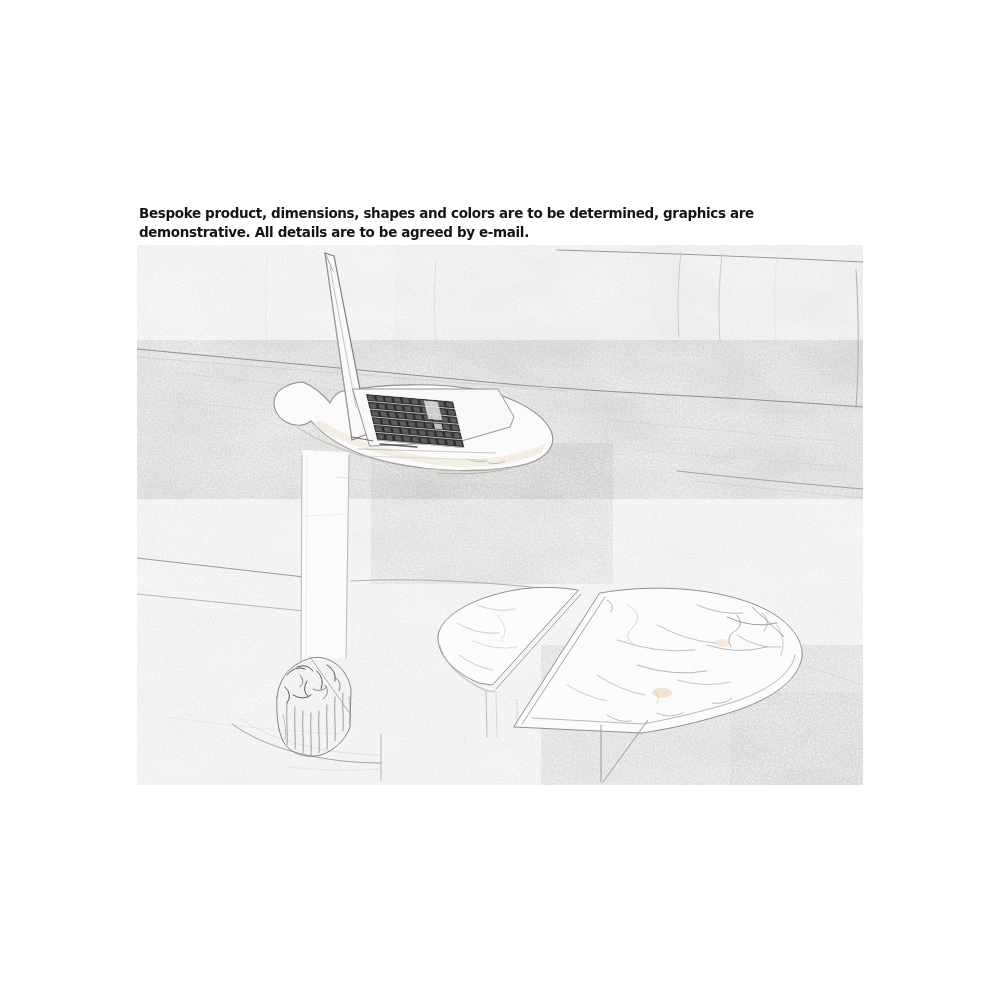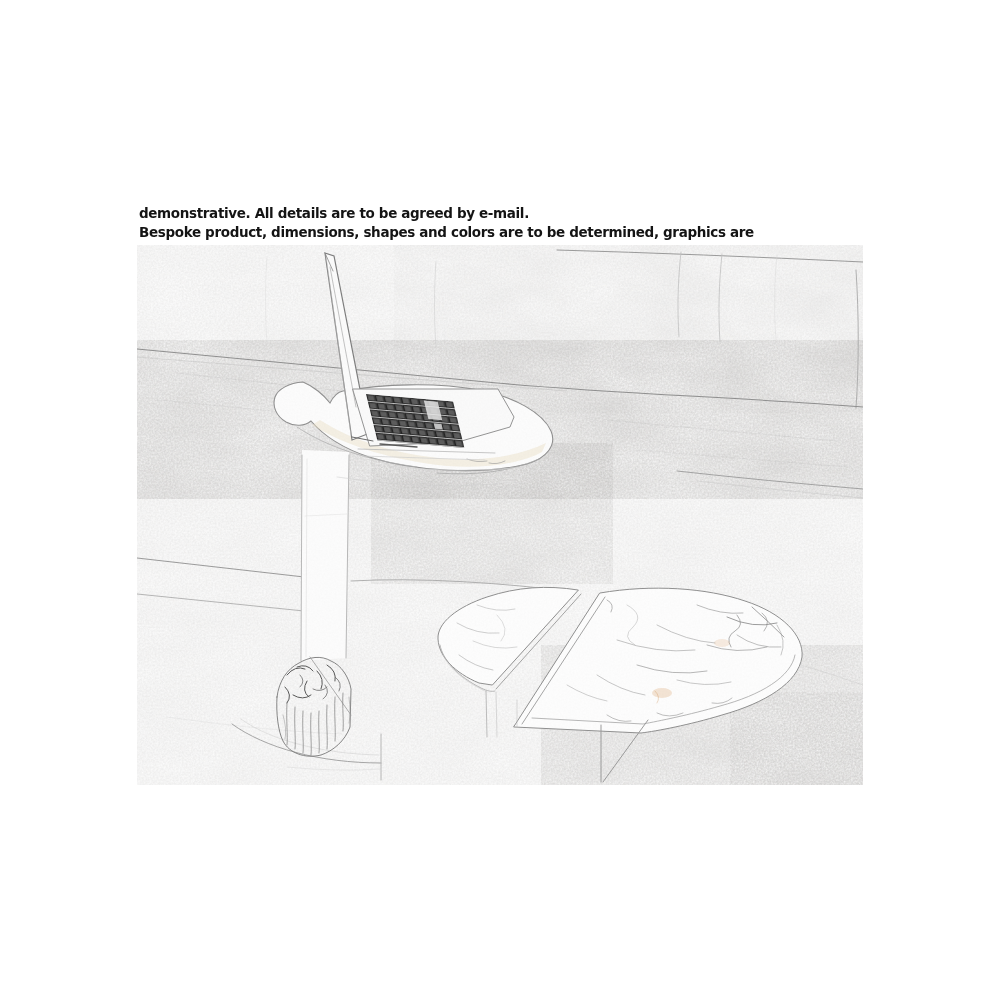--- a/index.html
+++ b/index.html
@@ -10,22 +10,22 @@
               color:#141414;white-space:nowrap;}
   .photo{position:absolute;left:137px;top:245px;width:726px;height:540px;}
   .photo svg{display:block;width:100%;height:100%;}
 </style>
 </head>
 <body>
 
 <div class="canvas">
 
   <div class="disclaimer">
+    <div>Bespoke product, dimensions, shapes and colors are to be determined, graphics are</div>
     <div>demonstrative. All details are to be agreed by e-mail.</div>
-    <div>Bespoke product, dimensions, shapes and colors are to be determined, graphics are</div>
   </div>
 
   <div class="photo">
   <svg viewBox="0 0 726 540" xmlns="http://www.w3.org/2000/svg">
     <defs>
       <filter id="grain" x="-5%" y="-5%" width="110%" height="110%">
         <feTurbulence type="fractalNoise" baseFrequency="0.55" numOctaves="3" seed="7" result="n"></feTurbulence>
         <feColorMatrix in="n" type="matrix" values="0 0 0 0 0.42  0 0 0 0 0.41  0 0 0 0 0.40  0 0 0 0.55 0"></feColorMatrix>
       </filter>
       <filter id="cloud" x="-5%" y="-5%" width="110%" height="110%">

